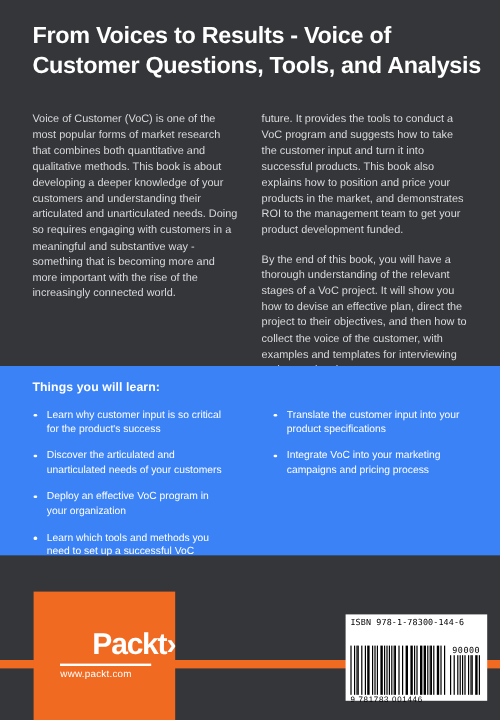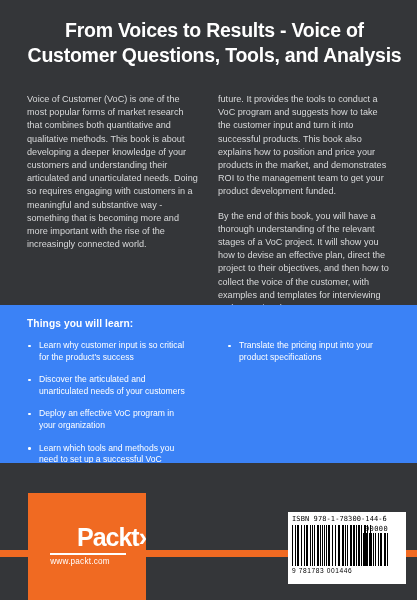--- a/index.html
+++ b/index.html
@@ -27,21 +27,20 @@
     top: 18px;
     width: 375px;
   }
   .title {
     color: #ffffff;
     font-size: 19.5px;
     line-height: 25px;
     font-weight: bold;
     letter-spacing: -0.25px;
     margin: 0;
-    text-align: center;
   }
 
   
   .desc {
     position: absolute;
     left: 27px;
     top: 93px;
     width: 365px;
     display: flex;
     gap: 17px;
@@ -177,34 +176,34 @@
 
   
   .barcode-box {
     position: absolute;
     left: 288px;
     top: 512px;
     width: 118px;
     height: 72px;
     background: #ffffff;
     box-sizing: border-box;
-    padding: 3px 16px 2px 4px;
+    padding: 3px 4px 2px 4px;
   }
   .isbn-line {
     color: #000000;
     font-family: "DejaVu Sans Mono", monospace;
     font-size: 7px;
     letter-spacing: 0.1px;
     white-space: nowrap;
     line-height: 9px;
   }
   .bars-row {
     position: relative;
     height: 41px;
-    margin-top: 1px;
+    margin-top: 14px;
   }
   .bars-main {
     position: absolute;
     left: 0;
     top: 0;
     width: 80px;
     height: 41px;
   }
   .bars-addon {
     position: absolute;
@@ -262,21 +261,22 @@
       <div class="learn-col">
         <ul class="bullets">
           <li>Learn why customer input is so critical for the product's success</li>
           <li>Discover the articulated and unarticulated needs of your customers</li>
           <li>Deploy an effective VoC program in your organization</li>
           <li>Learn which tools and methods you need to set up a successful VoC program</li>
         </ul>
       </div>
       <div class="learn-col">
         <ul class="bullets">
-          <li>Translate the pricing input into your product specifications</li>
+          <li>Translate the customer input into your product specifications</li>
+          <li>Integrate VoC into your marketing campaigns and pricing process</li>
         </ul>
       </div>
     </div>
   </div>
 
   <div class="bottom"></div>
   <div class="stripe"></div>
 
   <div class="packt-box">
     <div class="packt-wordmark"><span>Packt</span><span>›</span></div>

